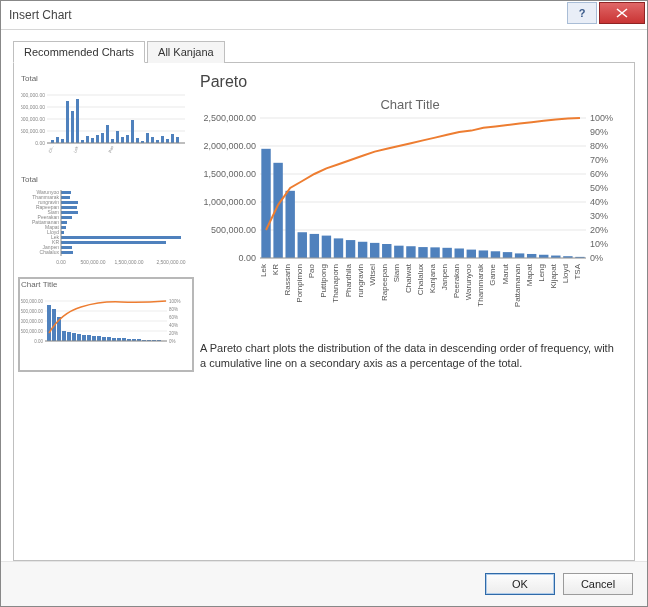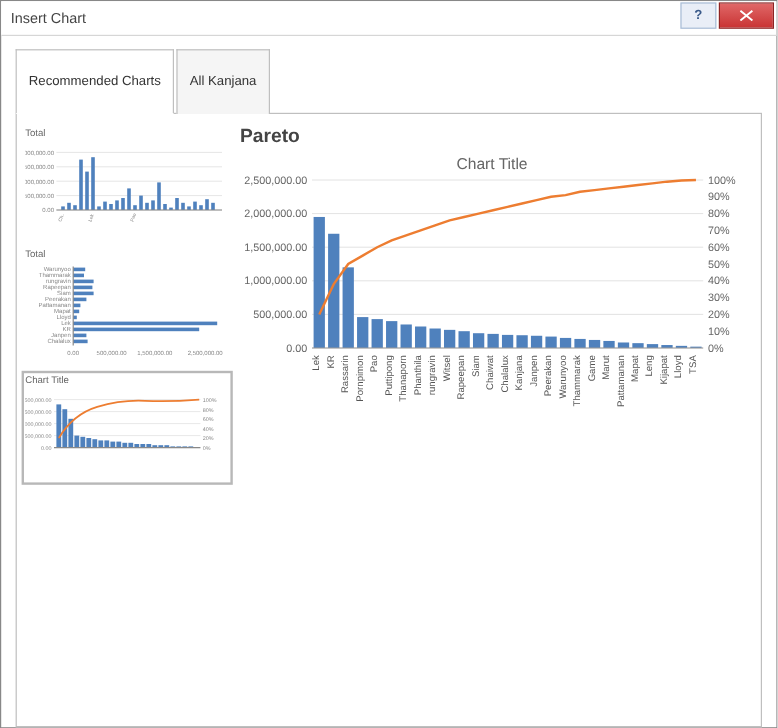--- a/index.html
+++ b/index.html
@@ -4,30 +4,30 @@
 <style>
 html,body{margin:0;padding:0;font-family:"Segoe UI",Tahoma,sans-serif;font-size:11px;color:#333;background:#fff}
 .dialog{width:648px;height:607px;border:1px solid #888;box-shadow:0 0 0 1px rgba(0,0,0,.05);display:flex;flex-direction:column;box-sizing:border-box}
 .titlebar{height:28px;background:#fff;border-bottom:1px solid #d6d6d6;display:flex;align-items:center;padding-left:8px;font-size:12px;color:#444}
 .titlebar .spacer{flex:1}
 .tbtn{height:20px;display:flex;align-items:center;justify-content:center;margin-top:-4px}
 .help-btn{width:28px;background:#e9eef7;border:1px solid #a9bdd6;color:#3a5a8a;font-weight:bold;font-size:11px}
 .close-btn{width:44px;background:linear-gradient(#e06767,#c93434);border:1px solid #8f2424;color:#fff;font-size:12px;margin-left:2px;margin-right:2px}
 .body{flex:1;padding:10px 12px 0 12px;display:flex;flex-direction:column}
 .tabs{display:flex;position:relative;top:1px;z-index:2}
-.tab{padding:20px 10px;border:1px solid #bfbfbf;background:#f5f5f5;color:#333;font-size:11px;margin-right:2px;border-bottom:none;cursor:pointer}
+.tab{padding:4px 10px;border:1px solid #bfbfbf;background:#f5f5f5;color:#333;font-size:11px;margin-right:2px;border-bottom:none;cursor:pointer}
 .tab.active{background:#fff;border-bottom:1px solid #fff}
 .panel{flex:1;border:1px solid #bfbfbf;background:#fff;display:flex;min-height:0}
 .sidebar{width:180px;padding:8px 4px;overflow:hidden}
 .thumb{border:1px solid transparent;padding:2px;margin-bottom:6px}
 .thumb.selected{border:2px solid #b8b8b8;padding:1px}
 .thumb .thumb-title{text-align:left;font-size:8px;color:#666;margin-bottom:2px}
 .thumb svg{display:block}
 .main{flex:1;padding:10px 14px 8px 2px}
-.preview-heading{font-size:16px;color:#444;margin:0 0 6px 0;font-weight:bold}
+.preview-heading{font-size:16px;color:#444;margin:0 0 6px 0;font-weight:normal}
 .chart-box{height:224px;width:100%;position:relative}
 .chart-title{text-align:center;font-size:13px;color:#666;margin-bottom:2px}
 .desc{margin-top:20px;font-size:11px;color:#333;line-height:1.35}
 .footer{height:44px;display:flex;align-items:center;justify-content:flex-end;padding:0 14px;gap:8px;border-top:1px solid #e5e5e5;background:#f7f7f7}
 .btn{min-width:70px;height:22px;border:1px solid #9b9b9b;background:linear-gradient(#fdfdfd,#ececec);font-size:11px;color:#222;cursor:pointer}
 .btn.default{border:1px solid #2f6aa8;box-shadow:0 0 0 1px #aecbea inset}
 .tick{font-size:9px;fill:#666}
 .xlbl{font-size:8px;fill:#555}
 </style>
 </head>
@@ -286,17 +286,22 @@
               <text x="295.4444444444444" y="150" class="xlbl" text-anchor="end" transform="rotate(-90 295.4444444444444 150)">Game</text>
               <text x="307.51851851851853" y="150" class="xlbl" text-anchor="end" transform="rotate(-90 307.51851851851853 150)">Marut</text>
               <text x="319.59259259259255" y="150" class="xlbl" text-anchor="end" transform="rotate(-90 319.59259259259255 150)">Pattamanan</text>
               <text x="331.66666666666663" y="150" class="xlbl" text-anchor="end" transform="rotate(-90 331.66666666666663 150)">Mapat</text>
               <text x="343.7407407407407" y="150" class="xlbl" text-anchor="end" transform="rotate(-90 343.7407407407407 150)">Leng</text>
               <text x="355.8148148148148" y="150" class="xlbl" text-anchor="end" transform="rotate(-90 355.8148148148148 150)">Kijapat</text>
               <text x="367.88888888888886" y="150" class="xlbl" text-anchor="end" transform="rotate(-90 367.88888888888886 150)">Lloyd</text>
               <text x="379.96296296296293" y="150" class="xlbl" text-anchor="end" transform="rotate(-90 379.96296296296293 150)">TSA</text>
             </svg>
         </div>
+        <div class="desc">A Pareto chart plots the distribution of the data in descending order of frequency, with a cumulative line on a secondary axis as a percentage of the total.</div>
       </div>
     </div>
   </div>
 
+  <div class="footer">
+    <button class="btn default">OK</button>
+    <button class="btn">Cancel</button>
+  </div>
 </div>
 
 </body></html>

